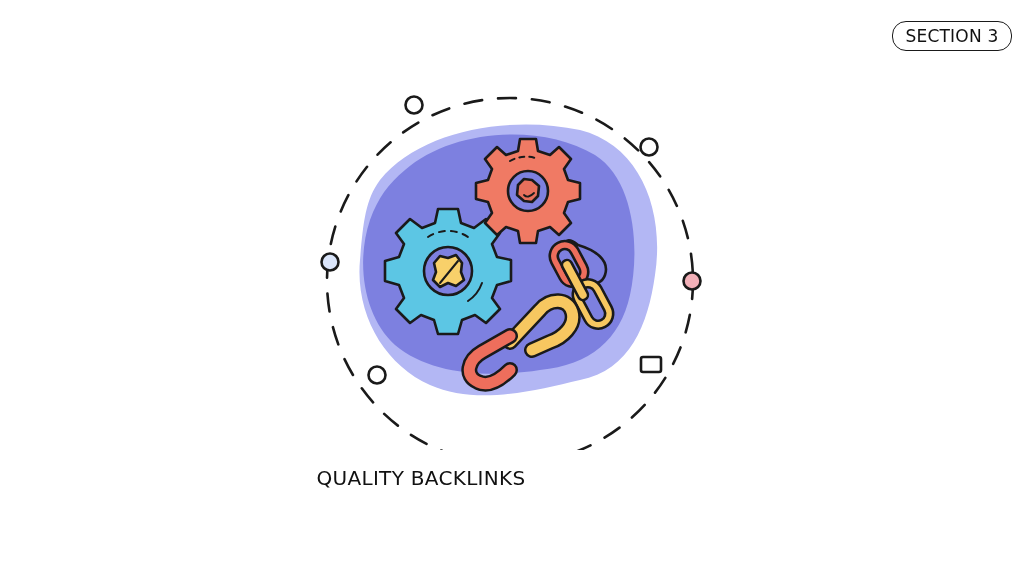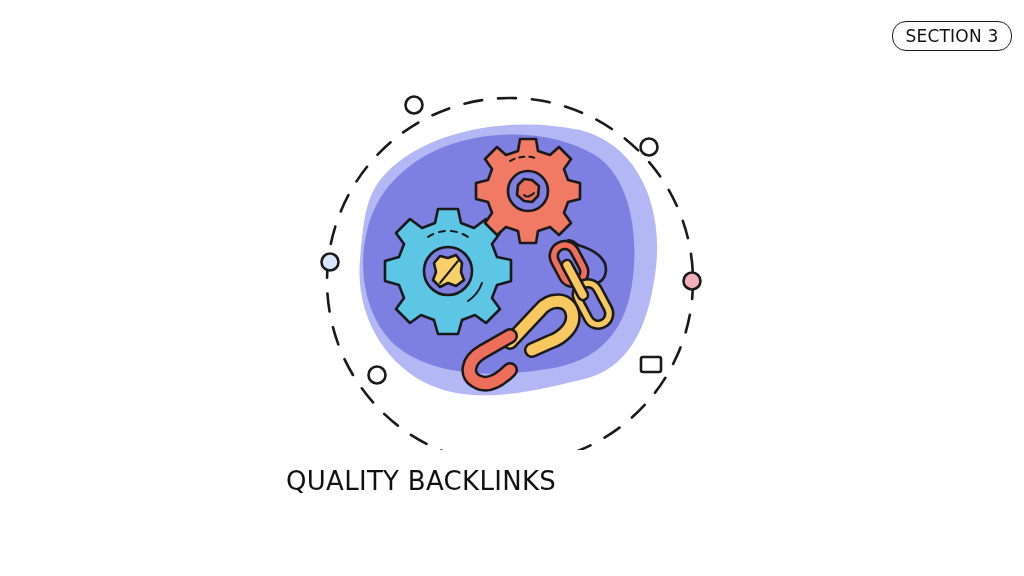--- a/index.html
+++ b/index.html
@@ -44,21 +44,21 @@
       width: 400px;
       height: 390px;
       display: block;
     }
     .caption {
       position: absolute;
       left: 0;
       top: 466px;
       width: 842px;
       text-align: center;
-      font-size: 26px;
+      font-size: 20px;
       color: #111111;
       letter-spacing: 0.3px;
     }
   </style>
 </head>
 <body>
 
 <div class="stage">
 
   <div class="section-badge">

